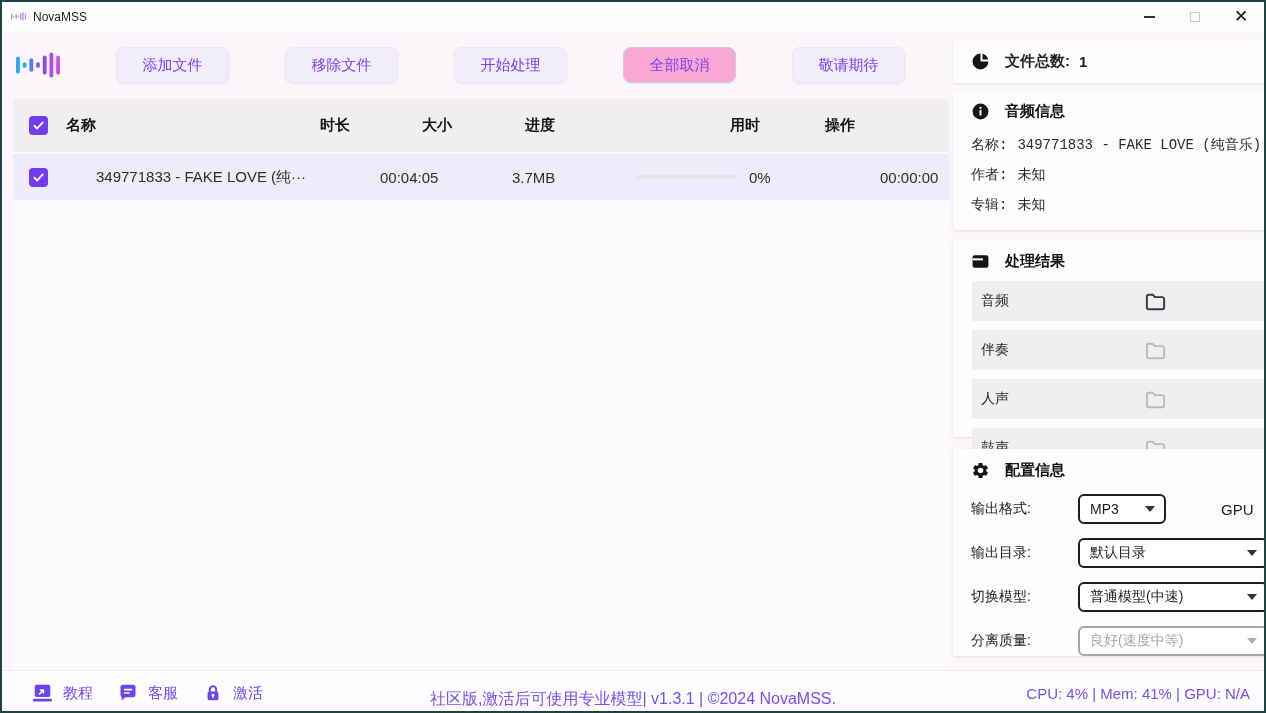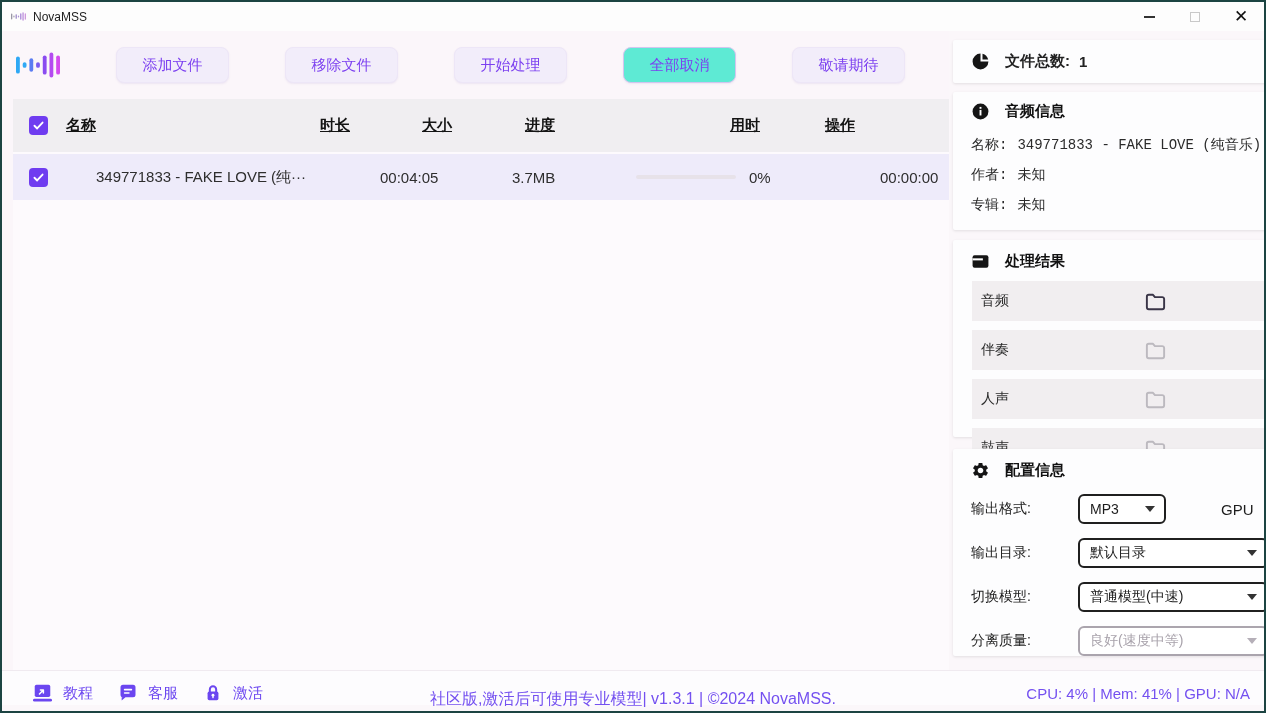--- a/index.html
+++ b/index.html
@@ -8,23 +8,23 @@
 .app-title{font-size:12px;margin-left:7px;color:#1d1d1d;}
 .win-controls{margin-left:auto;display:flex;height:100%;}
 .win-btn{width:46px;height:100%;display:flex;align-items:center;justify-content:center;}
 .min-dash{width:11px;height:2px;background:#333;}
 .max-box{width:10px;height:10px;border:1px solid #c9c9c9;}
 .close-x{font-size:17px;line-height:1;color:#111;}
 .content{display:flex;height:639px;}
 .left-col{width:947px;display:flex;flex-direction:column;background:#fbf6fa;}
 .toolbar{height:68px;display:flex;align-items:center;padding-left:14px;}
 .tb-btn{width:113px;height:36px;margin-left:56px;border-radius:8px;background:#f2edfa;color:#7c40f0;font-size:15px;display:flex;align-items:center;justify-content:center;border:1px solid #ede6f7;box-shadow:0 1px 2px rgba(120,90,180,0.10);}
-.tb-btn.active{background:#5eead4;border-color:#d2c5ef;}
+.tb-btn.active{background:#f9a8d4;border-color:#d2c5ef;}
 .table{margin-left:11px;width:936px;flex:1;background:#fdfafd;}
-.thead{height:53px;background:#f0eef1;display:grid;grid-template-columns:37px 254px 102px 103px 205px 95px auto;align-items:center;padding-left:16px;font-weight:bold;font-size:15px;color:#141414;text-decoration:underline;}
+.thead{height:53px;background:#f0eef1;display:grid;grid-template-columns:37px 254px 102px 103px 205px 95px auto;align-items:center;padding-left:16px;font-weight:bold;font-size:15px;color:#141414;}
 .trow{height:46px;margin-top:2px;background:#eeebfa;display:grid;grid-template-columns:37px 254px 102px 103px 205px 95px auto;align-items:center;padding-left:16px;font-size:15px;color:#2e2e2e;gap:30px;}
 .checkbox{width:19px;height:19px;border-radius:4px;background:#6f3cf0;display:flex;align-items:center;justify-content:center;}
 .name-cell{white-space:nowrap;overflow:hidden;padding-right:10px;}
 .progress-cell{display:flex;align-items:center;}
 .pbar{width:100px;height:4px;border-radius:2px;background:#e7e2e9;margin:0 13px 0 -9px;}
 .ops-cell{display:flex;align-items:center;gap:24px;padding-left:7px;}
 .sidebar{flex:1;padding:9px 10px 12px 4px;display:flex;flex-direction:column;}
 .card{background:#fdfdfe;border-radius:2px;box-shadow:0 1px 3px rgba(0,0,0,0.10);}
 .card-head{display:flex;align-items:flex-start;padding-left:18px;font-size:15px;font-weight:bold;color:#121212;}
 .card-head .head-label{margin-left:15px;}

